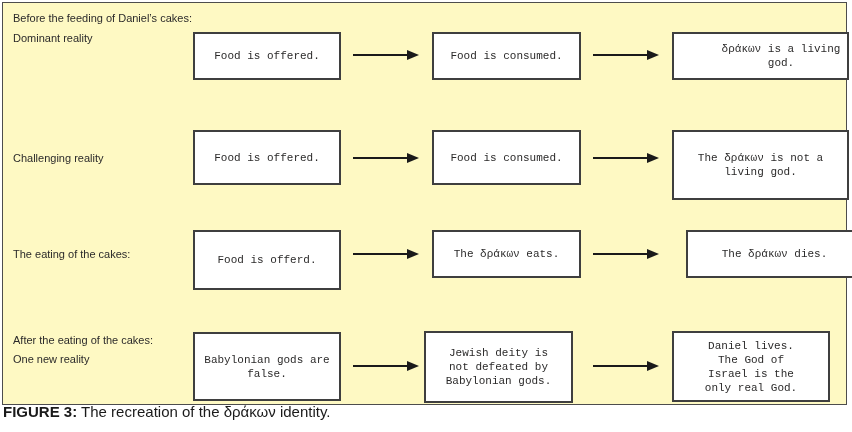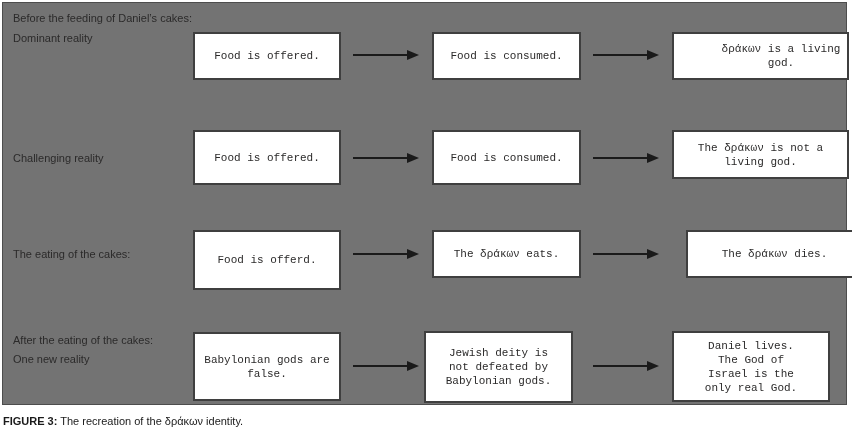--- a/index.html
+++ b/index.html
@@ -17,21 +17,21 @@
     overflow: hidden;
   }
   
   .frame {
     position: absolute;
     left: 2px;
     top: 2px;
     width: 845px;
     height: 403px;
     border: 1.5px solid #4d4d4d;
-    background: #737373;
+    background: #fef9c3;
     box-sizing: border-box;
   }
   
   .row-label {
     position: absolute;
     left: 10px;
     font-size: 11px;
     line-height: 14px;
     white-space: nowrap;
     color: #2b2a2a;
@@ -55,21 +55,21 @@
     font-size: 11px;
     line-height: 14px;
     padding: 2px 6px;
     font-family: Liberation Mono, monospace;
   }
   .b-r1c1 { left: 190px; top: 29px;  width: 148px; height: 48px; }
   .b-r1c2 { left: 429px; top: 29px;  width: 149px; height: 48px; }
   .b-r1c3 { left: 669px; top: 29px;  width: 177px; height: 48px; padding-left: 47px; }
   .b-r2c1 { left: 190px; top: 127px; width: 148px; height: 55px; }
   .b-r2c2 { left: 429px; top: 127px; width: 149px; height: 55px; }
-  .b-r2c3 { left: 669px; top: 127px; width: 177px; height: 49px; padding: 2px 3px; }
+  .b-r2c3 { left: 669px; top: 127px; width: 177px; height: 70px; padding: 2px 3px; }
   .b-r3c1 { left: 190px; top: 227px; width: 148px; height: 60px; }
   .b-r3c2 { left: 429px; top: 227px; width: 149px; height: 48px; }
   .b-r3c3 { left: 669px; top: 227px; width: 177px; height: 48px; margin-left: 14px; }
   .b-r4c1 { left: 190px; top: 329px; width: 148px; height: 69px; }
   .b-r4c2 { left: 421px; top: 328px; width: 149px; height: 72px; padding: 2px 16px; }
   .b-r4c3 { left: 669px; top: 328px; width: 158px; height: 71px; padding: 2px 24px; }
   
   .arrow {
     position: absolute;
     width: 68px;
@@ -80,22 +80,22 @@
   .a-r2a { left: 349px; top: 148px; }
   .a-r2b { left: 589px; top: 148px; }
   .a-r3a { left: 349px; top: 244px; }
   .a-r3b { left: 589px; top: 244px; }
   .a-r4a { left: 349px; top: 356px; }
   .a-r4b { left: 589px; top: 356px; }
   
   .caption {
     position: absolute;
     left: 3px;
-    top: 414px;
-    font-size: 11px;
+    top: 404px;
+    font-size: 15px;
     line-height: 15px;
     color: #1a1a1a;
     white-space: nowrap;
   }
   .caption .cap-bold {
     font-weight: bold;
   }
 </style>
 </head>
 <body>

